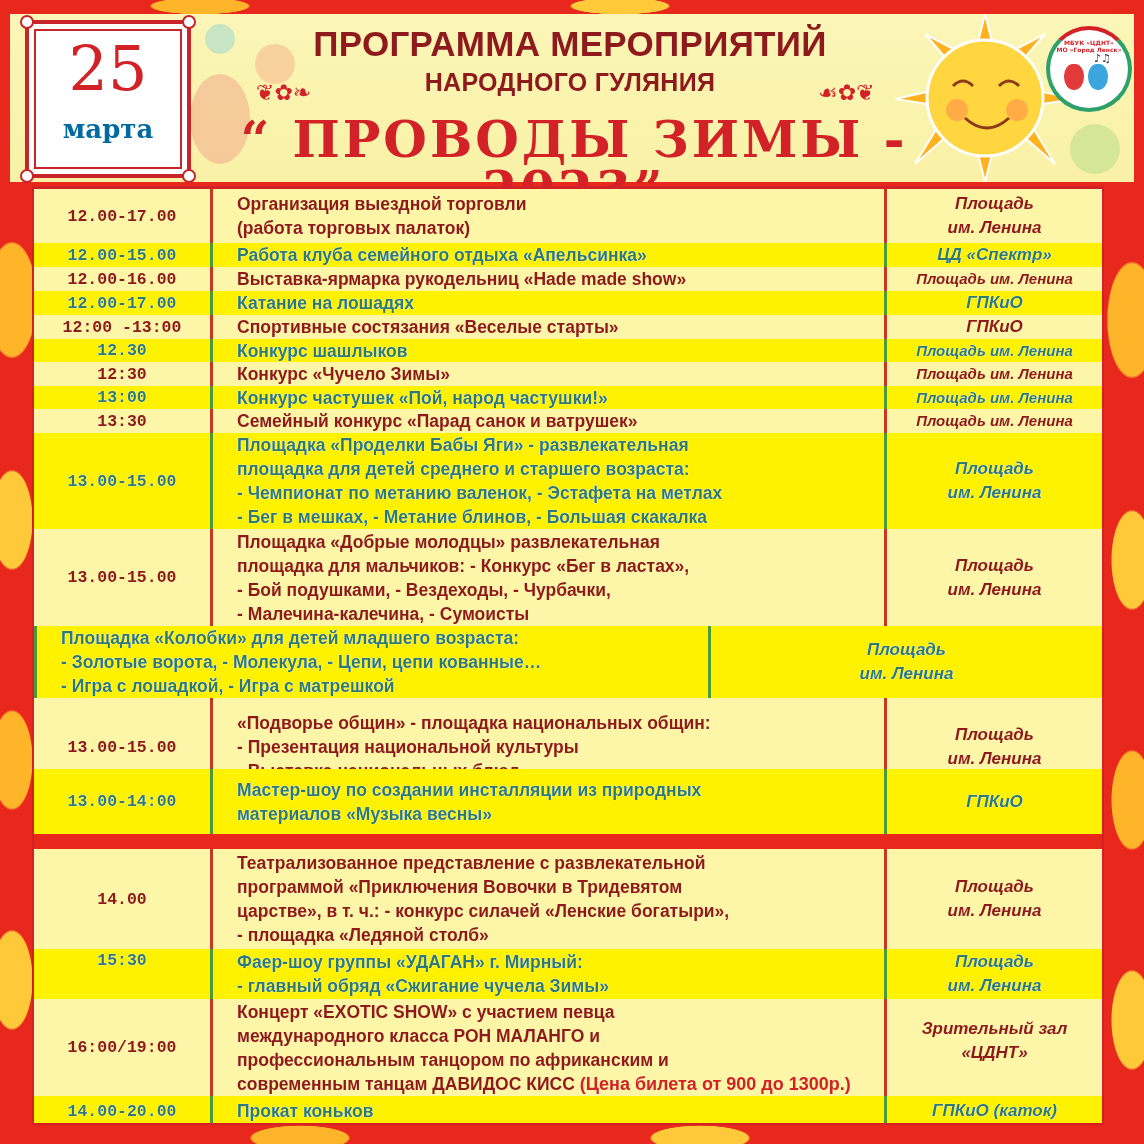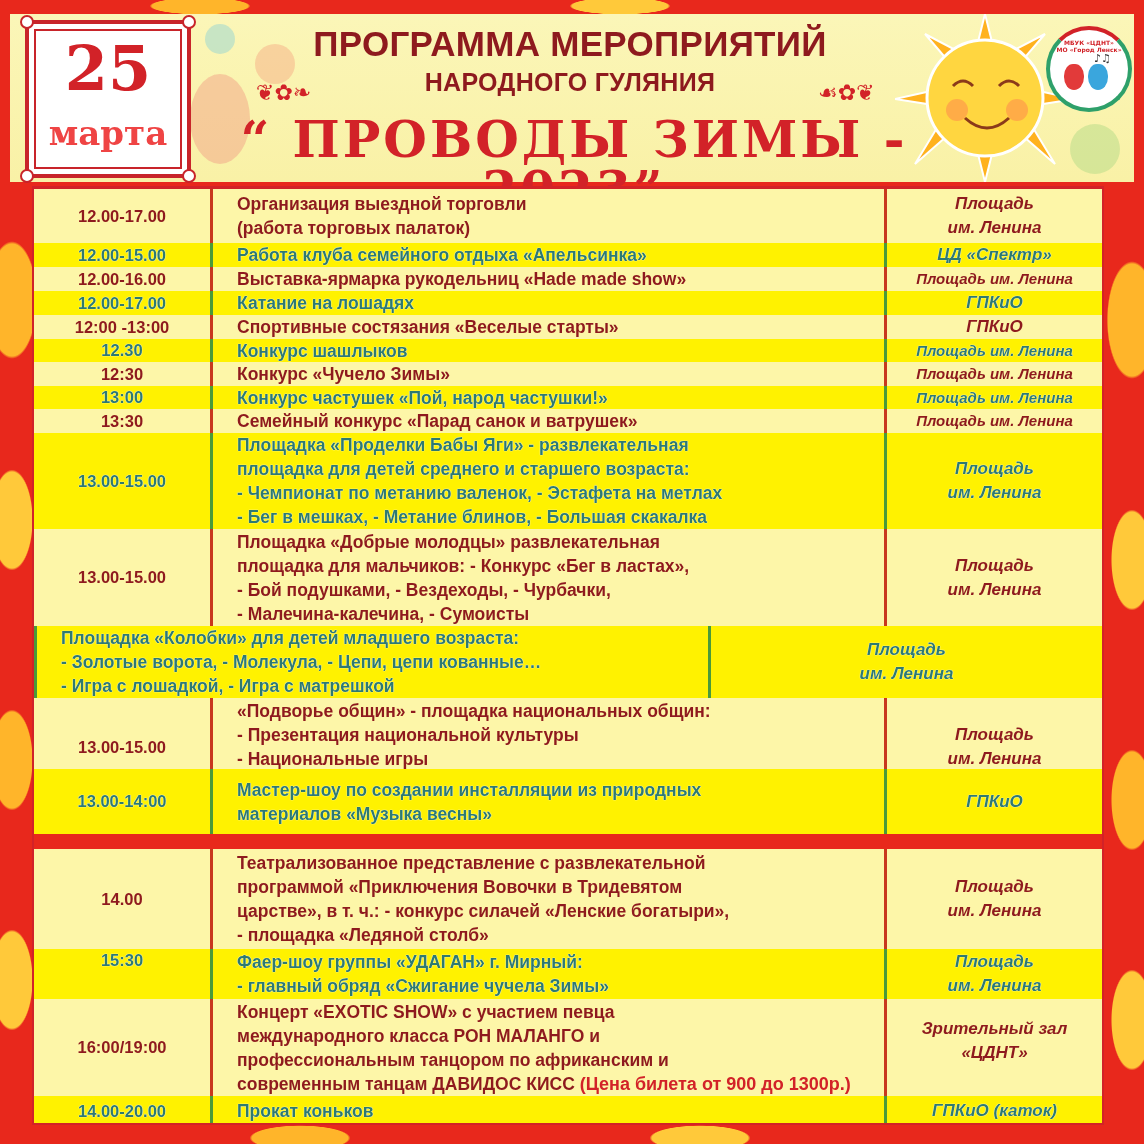--- a/index.html
+++ b/index.html
@@ -20,43 +20,43 @@
       radial-gradient(ellipse 120px 20px at 200px 6px,#ffb52a 0,#ffb52a 40%,transparent 42%),
       radial-gradient(ellipse 120px 20px at 620px 6px,#ffc93a 0,#ffc93a 40%,transparent 42%),
       #e8281c;}
   .header{position:absolute;left:10px;top:14px;width:1124px;height:168px;
     background:linear-gradient(180deg,#fbf6b8 0%,#f9f1a6 100%);}
   .header .flower{position:absolute;border-radius:50%;opacity:.55}
   .date-box{position:absolute;left:25px;top:20px;width:158px;height:150px;background:#fff;
     border:4px solid #c8242a;box-shadow:inset 0 0 0 5px #fff, inset 0 0 0 7px #c8242a;}
   .date-box .corner{position:absolute;width:10px;height:10px;border-radius:50%;border:2px solid #c8242a;background:#fff;}
   .date-day{position:absolute;left:0;right:0;top:14px;text-align:center;font-family:"DejaVu Serif",serif;
-    font-size:62px;font-weight:bold;color:#d22228;line-height:1;}
+    font-size:62px;font-weight:normal;color:#d22228;line-height:1;}
   .date-month{position:absolute;left:0;right:0;top:92px;text-align:center;font-family:"DejaVu Serif",serif;
-    font-size:34px;font-weight:bold;color:#ef4444;line-height:1;}
+    font-size:26px;font-weight:bold;color:#0369a1;line-height:1;}
   .title1,.title2{position:absolute;left:230px;width:680px;text-align:center;font-family:"Liberation Sans",sans-serif;
     font-weight:bold;color:#8e1a1e;line-height:1;}
   .title1{top:26px;font-size:35px;letter-spacing:.3px;}
   .title2{top:70px;font-size:25px;letter-spacing:.3px;}
   .title3{position:absolute;left:214px;width:720px;top:115px;text-align:center;font-family:"DejaVu Serif",serif;
     font-weight:bold;color:#d22228;font-size:50px;line-height:1;letter-spacing:3px;}
   .orn{position:absolute;top:80px;color:#d22228;font-size:22px;font-weight:bold;}
   .sun{position:absolute;left:895px;top:14px;width:180px;height:168px;}
   .logo{position:absolute;left:1046px;top:26px;width:78px;height:78px;border-radius:50%;background:#fff;
     border:4px solid #2ea06a;border-top-color:#d22228;}
   .logo .lt{position:absolute;top:10px;left:0;right:0;text-align:center;font-size:6px;color:#d22228;font-weight:bold;line-height:1.1}
   .mask{position:absolute;top:34px;width:20px;height:26px;border-radius:45% 45% 50% 50%;}
   .table{position:absolute;left:32px;top:186px;width:1072px;height:939px;border:2px solid #d22228;
     border-top:3px solid #d22228;box-sizing:border-box;overflow:hidden;}
   .row{position:absolute;left:0;right:0;display:flex;}
   .row.pale{background:#fdf6a8;color:#8e1a1e;}
   .row.bright{background:#fff200;color:#2e7a70;}
   .row.bright .c-time,.row.bright .c-ev,.row.bright .c-pl{text-shadow:0 0 1px #fff,0 0 1px #fff;}
   .c-time{width:176px;display:flex;align-items:center;justify-content:center;font-size:16.5px;font-weight:bold;
-    font-family:Liberation Sans, sans-serif;}
+    font-family:Liberation Mono, monospace;}
   .div{width:3px;}
   .row.pale .div{background:#c8381e;}
   .row.bright .div{background:#4a9a3a;}
   .c-ev{width:671px;padding-left:24px;box-sizing:border-box;display:flex;flex-direction:column;justify-content:center;
     font-size:17.5px;font-weight:bold;font-family:"Liberation Sans",sans-serif;line-height:24px;white-space:nowrap;}
   .c-pl{flex:1;display:flex;flex-direction:column;align-items:center;justify-content:center;text-align:center;
     font-size:17px;font-weight:bold;font-family:"Liberation Sans",sans-serif;line-height:24px;white-space:nowrap;font-style:italic;}
   .c-pl.small{font-size:15px;}
   .note{font-size:18px;color:#d22228;font-weight:bold;}
 </style>
@@ -273,21 +273,20 @@
       <div>им. Ленина</div>
     </div>
   </div>
 
   <div class="row pale" style="top:509px;height:98px">
     <div class="c-time">13.00-15.00</div>
     <div class="div"></div>
     <div class="c-ev">
       <div>«Подворье общин» - площадка национальных общин:</div>
       <div>- Презентация национальной культуры</div>
-      <div>- Национальные игры</div>
       <div>- Выставка национальных блюд</div>
     </div>
     <div class="div"></div>
     <div class="c-pl">
       <div>Площадь</div>
       <div>им. Ленина</div>
     </div>
   </div>
 
   <div class="row bright" style="top:580px;height:65px">

